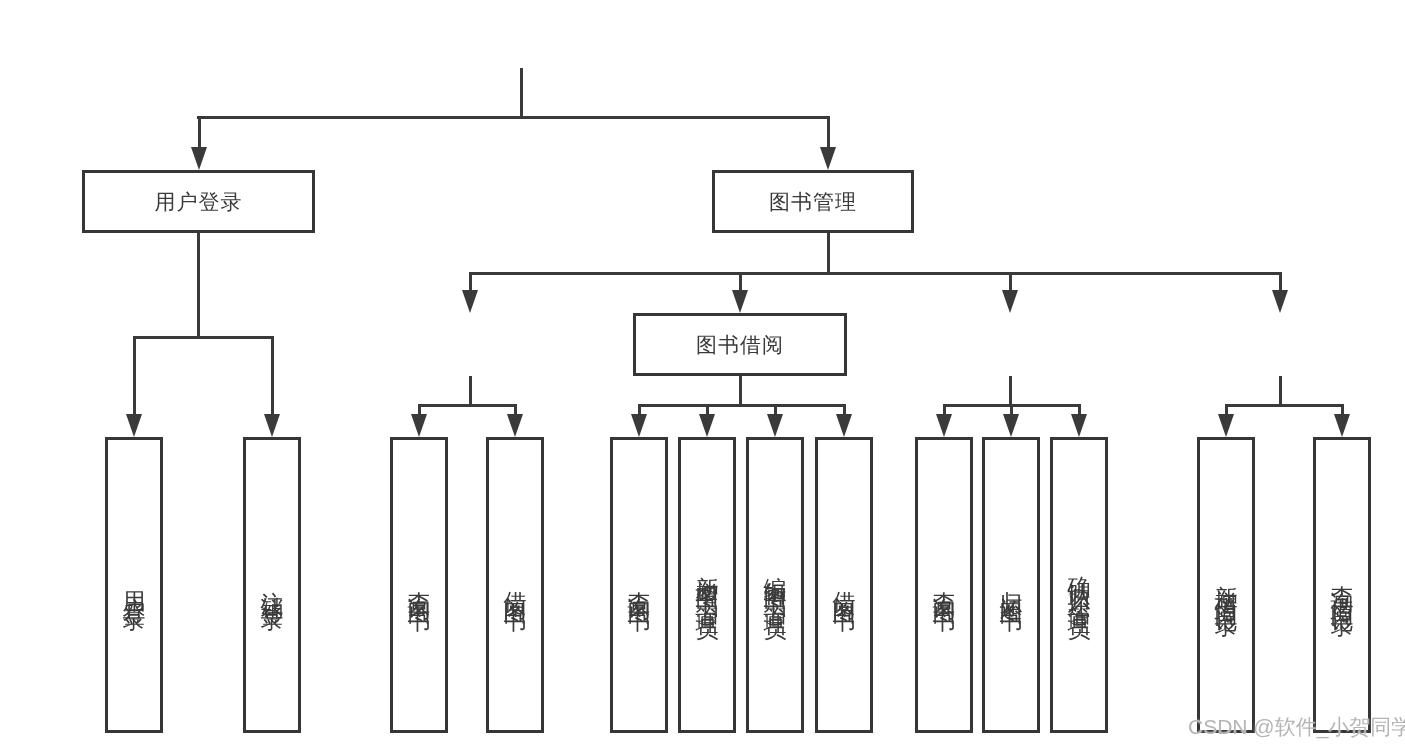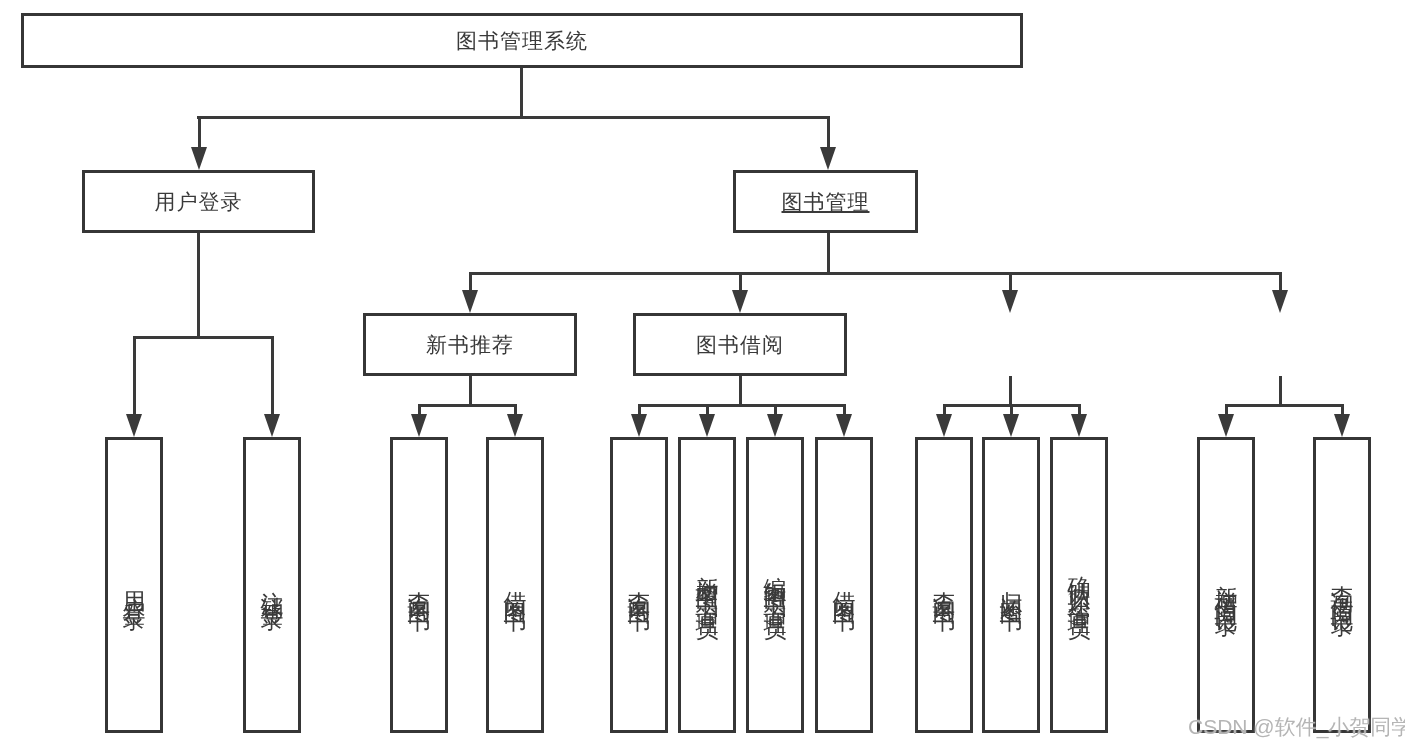--- a/index.html
+++ b/index.html
@@ -68,35 +68,32 @@
     color: #b5b5b5;
     white-space: nowrap;
     text-shadow: 0 0 2px #ffffff;
   }
 </style>
 </head>
 <body>
 
 <div class="canvas">
 
-  <div class="box h-label" style="left:21px; top:13px; width:1002px; height:55px;">
-    <span>图书管理系统</span>
-  </div>
 
   <div class="vline" style="left:520px; top:68px;  height:49px;"></div>
   <div class="hline" style="left:197px; top:116px; width:633px;"></div>
   <div class="vline" style="left:198px; top:117px; height:32px;"></div>
   <div class="arrow" style="left:191px; top:147px;"></div>
   <div class="vline" style="left:827px; top:117px; height:32px;"></div>
   <div class="arrow" style="left:820px; top:147px;"></div>
 
   <div class="box h-label" style="left:82px; top:170px; width:233px; height:63px;">
     <span>用户登录</span>
   </div>
-  <div class="box h-label" style="left:733px; top:170px; width:185px; height:63px;text-decoration:underline;">
+  <div class="box h-label" style="left:712px; top:170px; width:202px; height:63px;">
     <span>图书管理</span>
   </div>
 
   <div class="vline" style="left:197px; top:233px; height:104px;"></div>
   <div class="hline" style="left:133px; top:336px; width:140px;"></div>
   <div class="vline" style="left:133px; top:336px; height:79px;"></div>
   <div class="arrow" style="left:126px; top:414px;"></div>
   <div class="vline" style="left:271px; top:336px; height:79px;"></div>
   <div class="arrow" style="left:264px; top:414px;"></div>
 
@@ -104,23 +101,20 @@
   <div class="hline" style="left:469px; top:272px; width:813px;"></div>
   <div class="vline" style="left:469px; top:272px; height:20px;"></div>
   <div class="arrow" style="left:462px; top:290px;"></div>
   <div class="vline" style="left:739px; top:272px; height:20px;"></div>
   <div class="arrow" style="left:732px; top:290px;"></div>
   <div class="vline" style="left:1009px; top:272px; height:20px;"></div>
   <div class="arrow" style="left:1002px; top:290px;"></div>
   <div class="vline" style="left:1279px; top:272px; height:20px;"></div>
   <div class="arrow" style="left:1272px; top:290px;"></div>
 
-  <div class="box h-label" style="left:363px; top:313px; width:214px; height:63px;">
-    <span>新书推荐</span>
-  </div>
   <div class="box h-label" style="left:633px; top:313px; width:214px; height:63px;">
     <span>图书借阅</span>
   </div>
 
   <div class="vline" style="left:469px; top:376px; height:30px;"></div>
   <div class="hline" style="left:418px; top:404px; width:98px;"></div>
   <div class="vline" style="left:418px; top:404px; height:14px;"></div>
   <div class="arrow" style="left:411px; top:414px;"></div>
   <div class="vline" style="left:514px; top:404px; height:14px;"></div>
   <div class="arrow" style="left:507px; top:414px;"></div>

